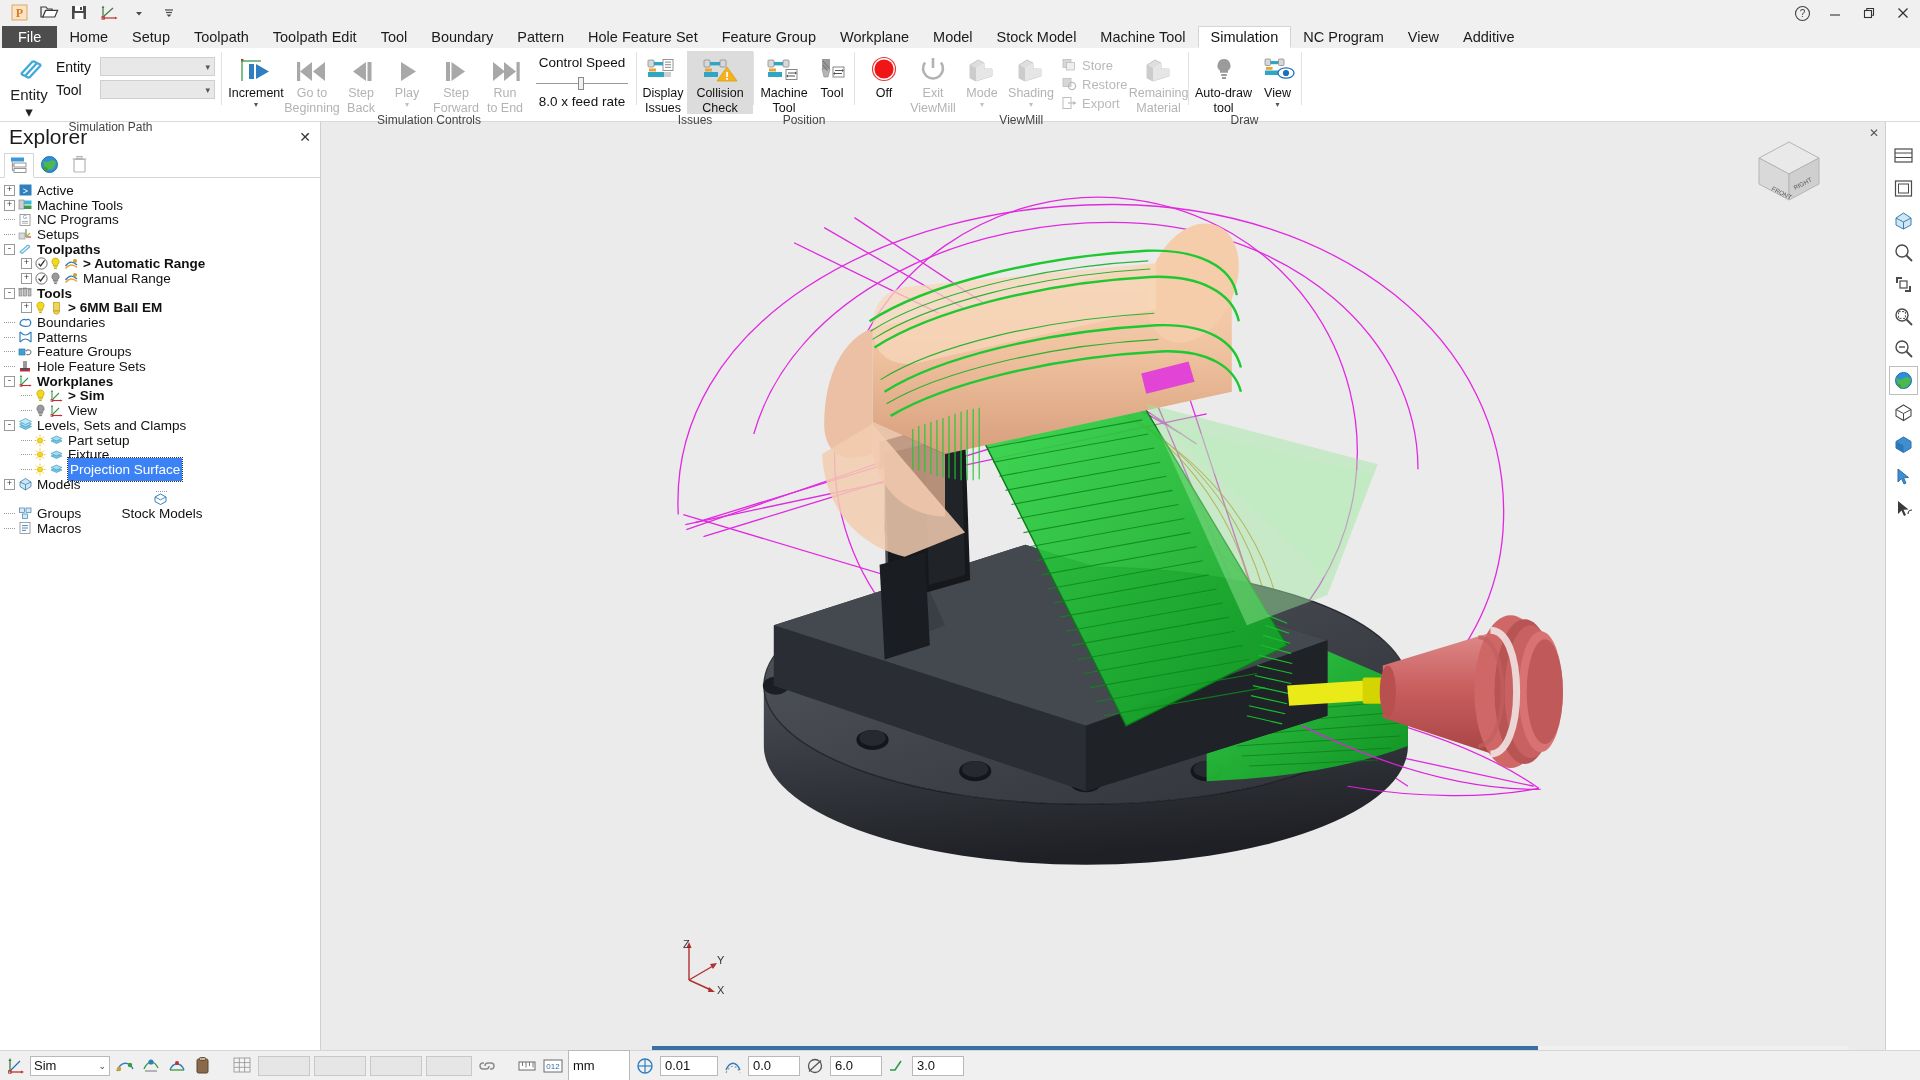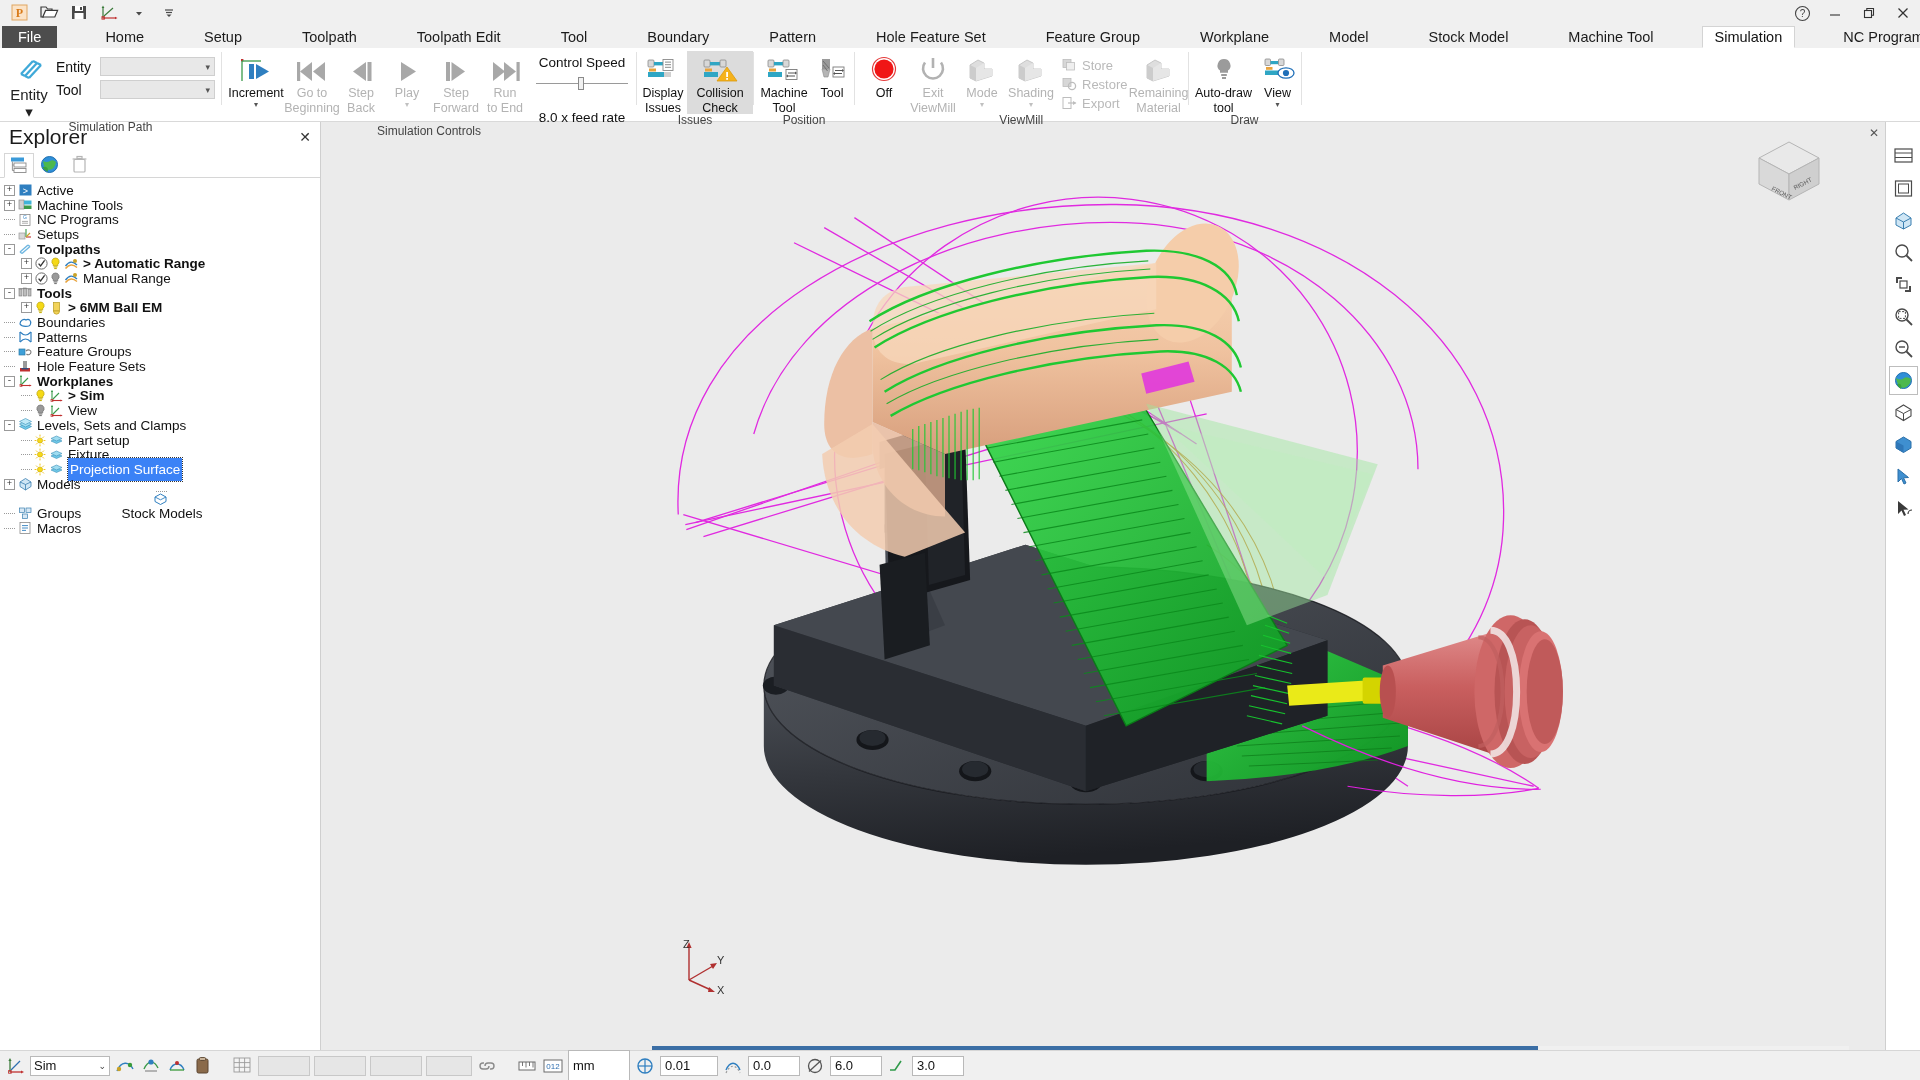--- a/index.html
+++ b/index.html
@@ -29,21 +29,21 @@
   }
   .title-center .t-proj { margin-left:10px; }
   .title-center .t-multi { margin-left:12px; }
   .win-ctrls { position:absolute; right:0; top:0; height:26px; display:flex; align-items:center; }
   .win-btn { width:34px; height:26px; display:flex; align-items:center; justify-content:center; color:#333; }
   .win-btn.help { width:32px; }
 
   
   .ribbon-tabs {
     height:22px; background:#f0f0f0; display:flex; flex:none;
-    padding-left:2px; position:relative;gap:36px;
+    padding-left:2px; position:relative;
   }
   .rtab {
     height:22px; padding:0 12px; display:flex; align-items:center; justify-content:center;
     font-size:14.5px; color:#1b1b1b; white-space:nowrap;
   }
   .rtab.file { background:#4d4d4d; color:#fff; padding:0 16px; }
   .rtab.active {
     background:#ffffff; border:1px solid #d4d4d4; border-bottom:1px solid #fff;
     position:relative; z-index:3; color:#111;
   }
@@ -89,21 +89,21 @@
     display:flex; align-items:center; justify-content:flex-end; padding-right:4px;
   }
   .combo .chev { font-size:9px; color:#555; }
 
   
   .ctrlspeed { display:flex; flex-direction:column; align-items:center; padding:4px 8px 0 8px; width:108px;}
   .ctrlspeed .cs-title { font-size:13.5px; color:#111; }
   .slider { width:92px; height:16px; position:relative; margin-top:5px; }
   .slider .track { position:absolute; top:8px; left:0; right:0; height:1px; background:#9a9a9a; }
   .slider .thumb { position:absolute; left:42px; top:2px; width:6px; height:13px; background:#f1f1f1; border:1px solid #8a8a8a; }
-  .ctrlspeed .cs-val { font-size:13.5px; color:#111; margin-top:19px;text-align:center; }
+  .ctrlspeed .cs-val { font-size:13.5px; color:#111; margin-top:3px;text-align:center; }
 
   .stacked-cmds { display:flex; flex-direction:column; padding:5px 2px 0 4px; gap:1px;}
   .scmd { display:flex; align-items:center; gap:4px; font-size:13px; color:#b9b9b9; height:18px; }
   .scmd .sico { width:17px; height:16px; display:flex; align-items:center; justify-content:center;}
 
   
   .main { flex:1; display:flex; min-height:0; }
 
   
   .explorer {

